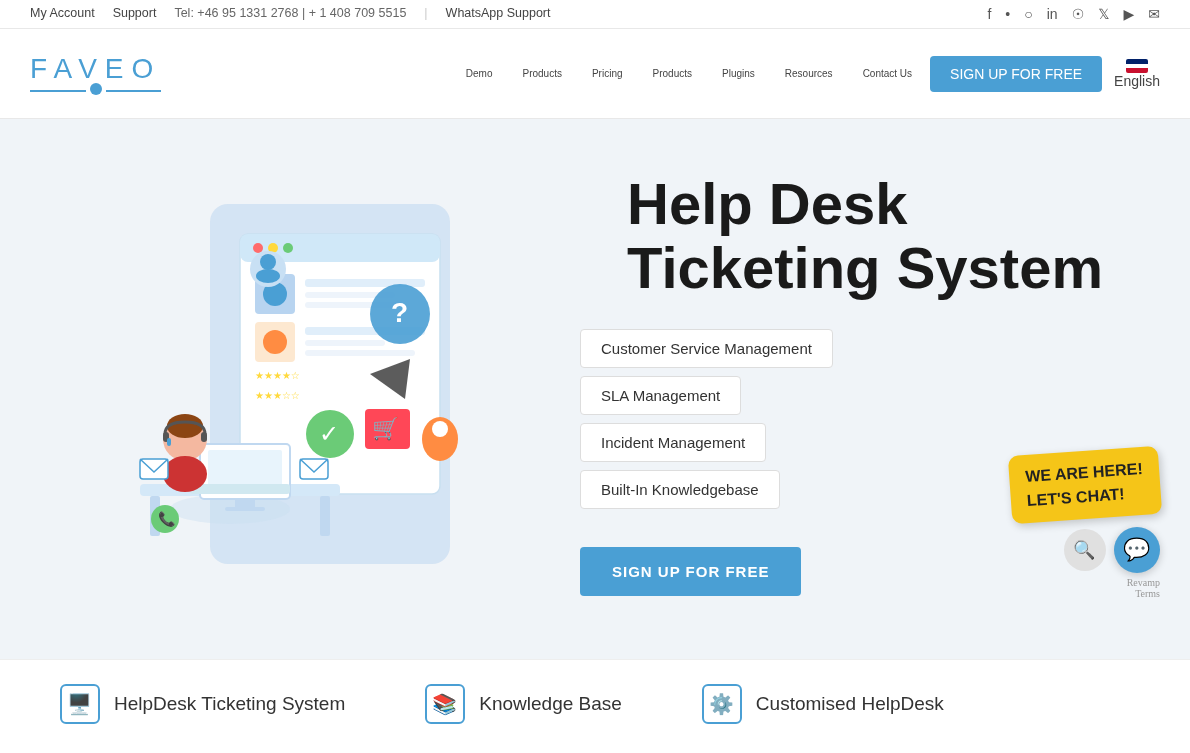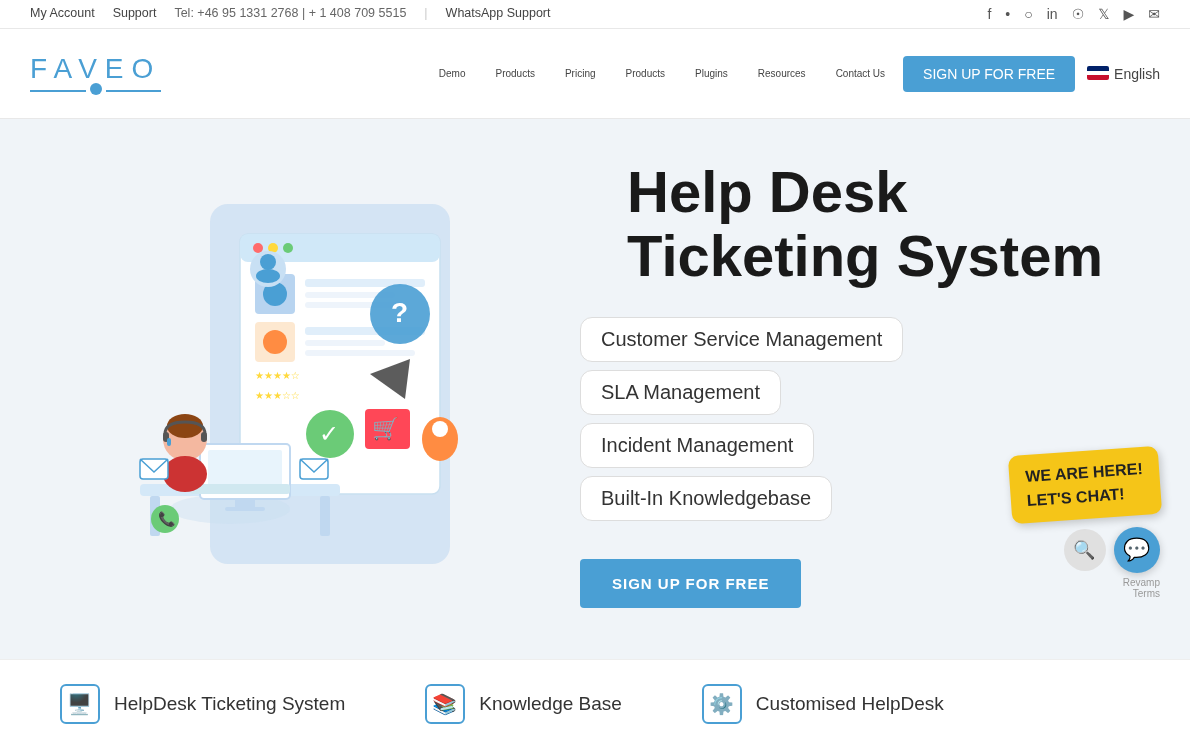--- a/index.html
+++ b/index.html
@@ -58,26 +58,26 @@
     .nav-cta {
       background: #4a9fd4;
       color: #fff !important;
       padding: 10px 20px !important;
       border-radius: 4px;
       font-weight: 500 !important;
       font-size: 14px !important;
     }
     .nav-lang {
       display: flex;
-      align-items: flex-start;
-      gap: 5px;
+      align-items: center;
       color: #444;
       font-size: 14px;
       cursor: pointer;
       margin-left: 6px;
+      flex-direction: column;
     }
     .flag-icon {
       display: inline-block;
       width: 22px;
       height: 14px;
       background: linear-gradient(180deg, #012169 33%, #fff 33%, #fff 66%, #C8102E 66%);
       border-radius: 2px;
       position: relative;
       overflow: hidden;
     }
@@ -116,23 +116,23 @@
     .feature-tags {
       display: flex;
       flex-direction: column;
       gap: 8px;
       margin-bottom: 30px;
     }
     .feature-tag {
       display: inline-block;
       background: #fff;
       border: 1px solid #ddd;
-      border-radius: 12px;
+      border-radius: 4px;
       padding: 10px 20px;
-      font-size: 20px;
+      font-size: 15px;
       color: #333;
       width: fit-content;
     }
     .hero-cta {
       background: #4a9fd4;
       color: #fff;
       border: none;
       padding: 16px 32px;
       font-size: 15px;
       font-weight: 700;
@@ -336,21 +336,21 @@
 
   <div class="chat-widget" style="position:absolute; bottom:60px; right:30px;">
     <div style="background:#f5c518; padding:10px 16px; border-radius:10px; font-weight:900; font-size:16px; color:#222; transform:rotate(-4deg); box-shadow:2px 3px 8px rgba(0,0,0,0.2); line-height:1.5; margin-bottom:8px;">
       <div>WE ARE HERE!</div>
       <div>LET'S CHAT!</div>
     </div>
     <div style="display:flex; align-items:center; gap:8px; justify-content:flex-end;">
       <div style="width:42px;height:42px;background:#e0e0e0;border-radius:50%;display:flex;align-items:center;justify-content:center;font-size:18px;color:#555;">🔍</div>
       <div style="width:46px;height:46px;background:#4a9fd4;border-radius:50%;display:flex;align-items:center;justify-content:center;color:#fff;font-size:22px;box-shadow:0 2px 8px rgba(0,0,0,0.2);cursor:pointer;">💬</div>
     </div>
-    <div style="font-size:10px;color:#999;text-align:right;margin-top:4px;">Revamp<br>Terms</div>
+    <div style="font-size:10px;color:#999;text-align:right;margin-top:4px;font-family:Liberation Serif, serif;">Revamp<br>Terms</div>
   </div>
 </div>
 
 <div class="footer-preview">
   <div class="footer-item">
     <div class="footer-item-icon">🖥️</div>
     <span class="footer-item-label">HelpDesk Ticketing System</span>
   </div>
   <div class="footer-item">
     <div class="footer-item-icon">📚</div>

